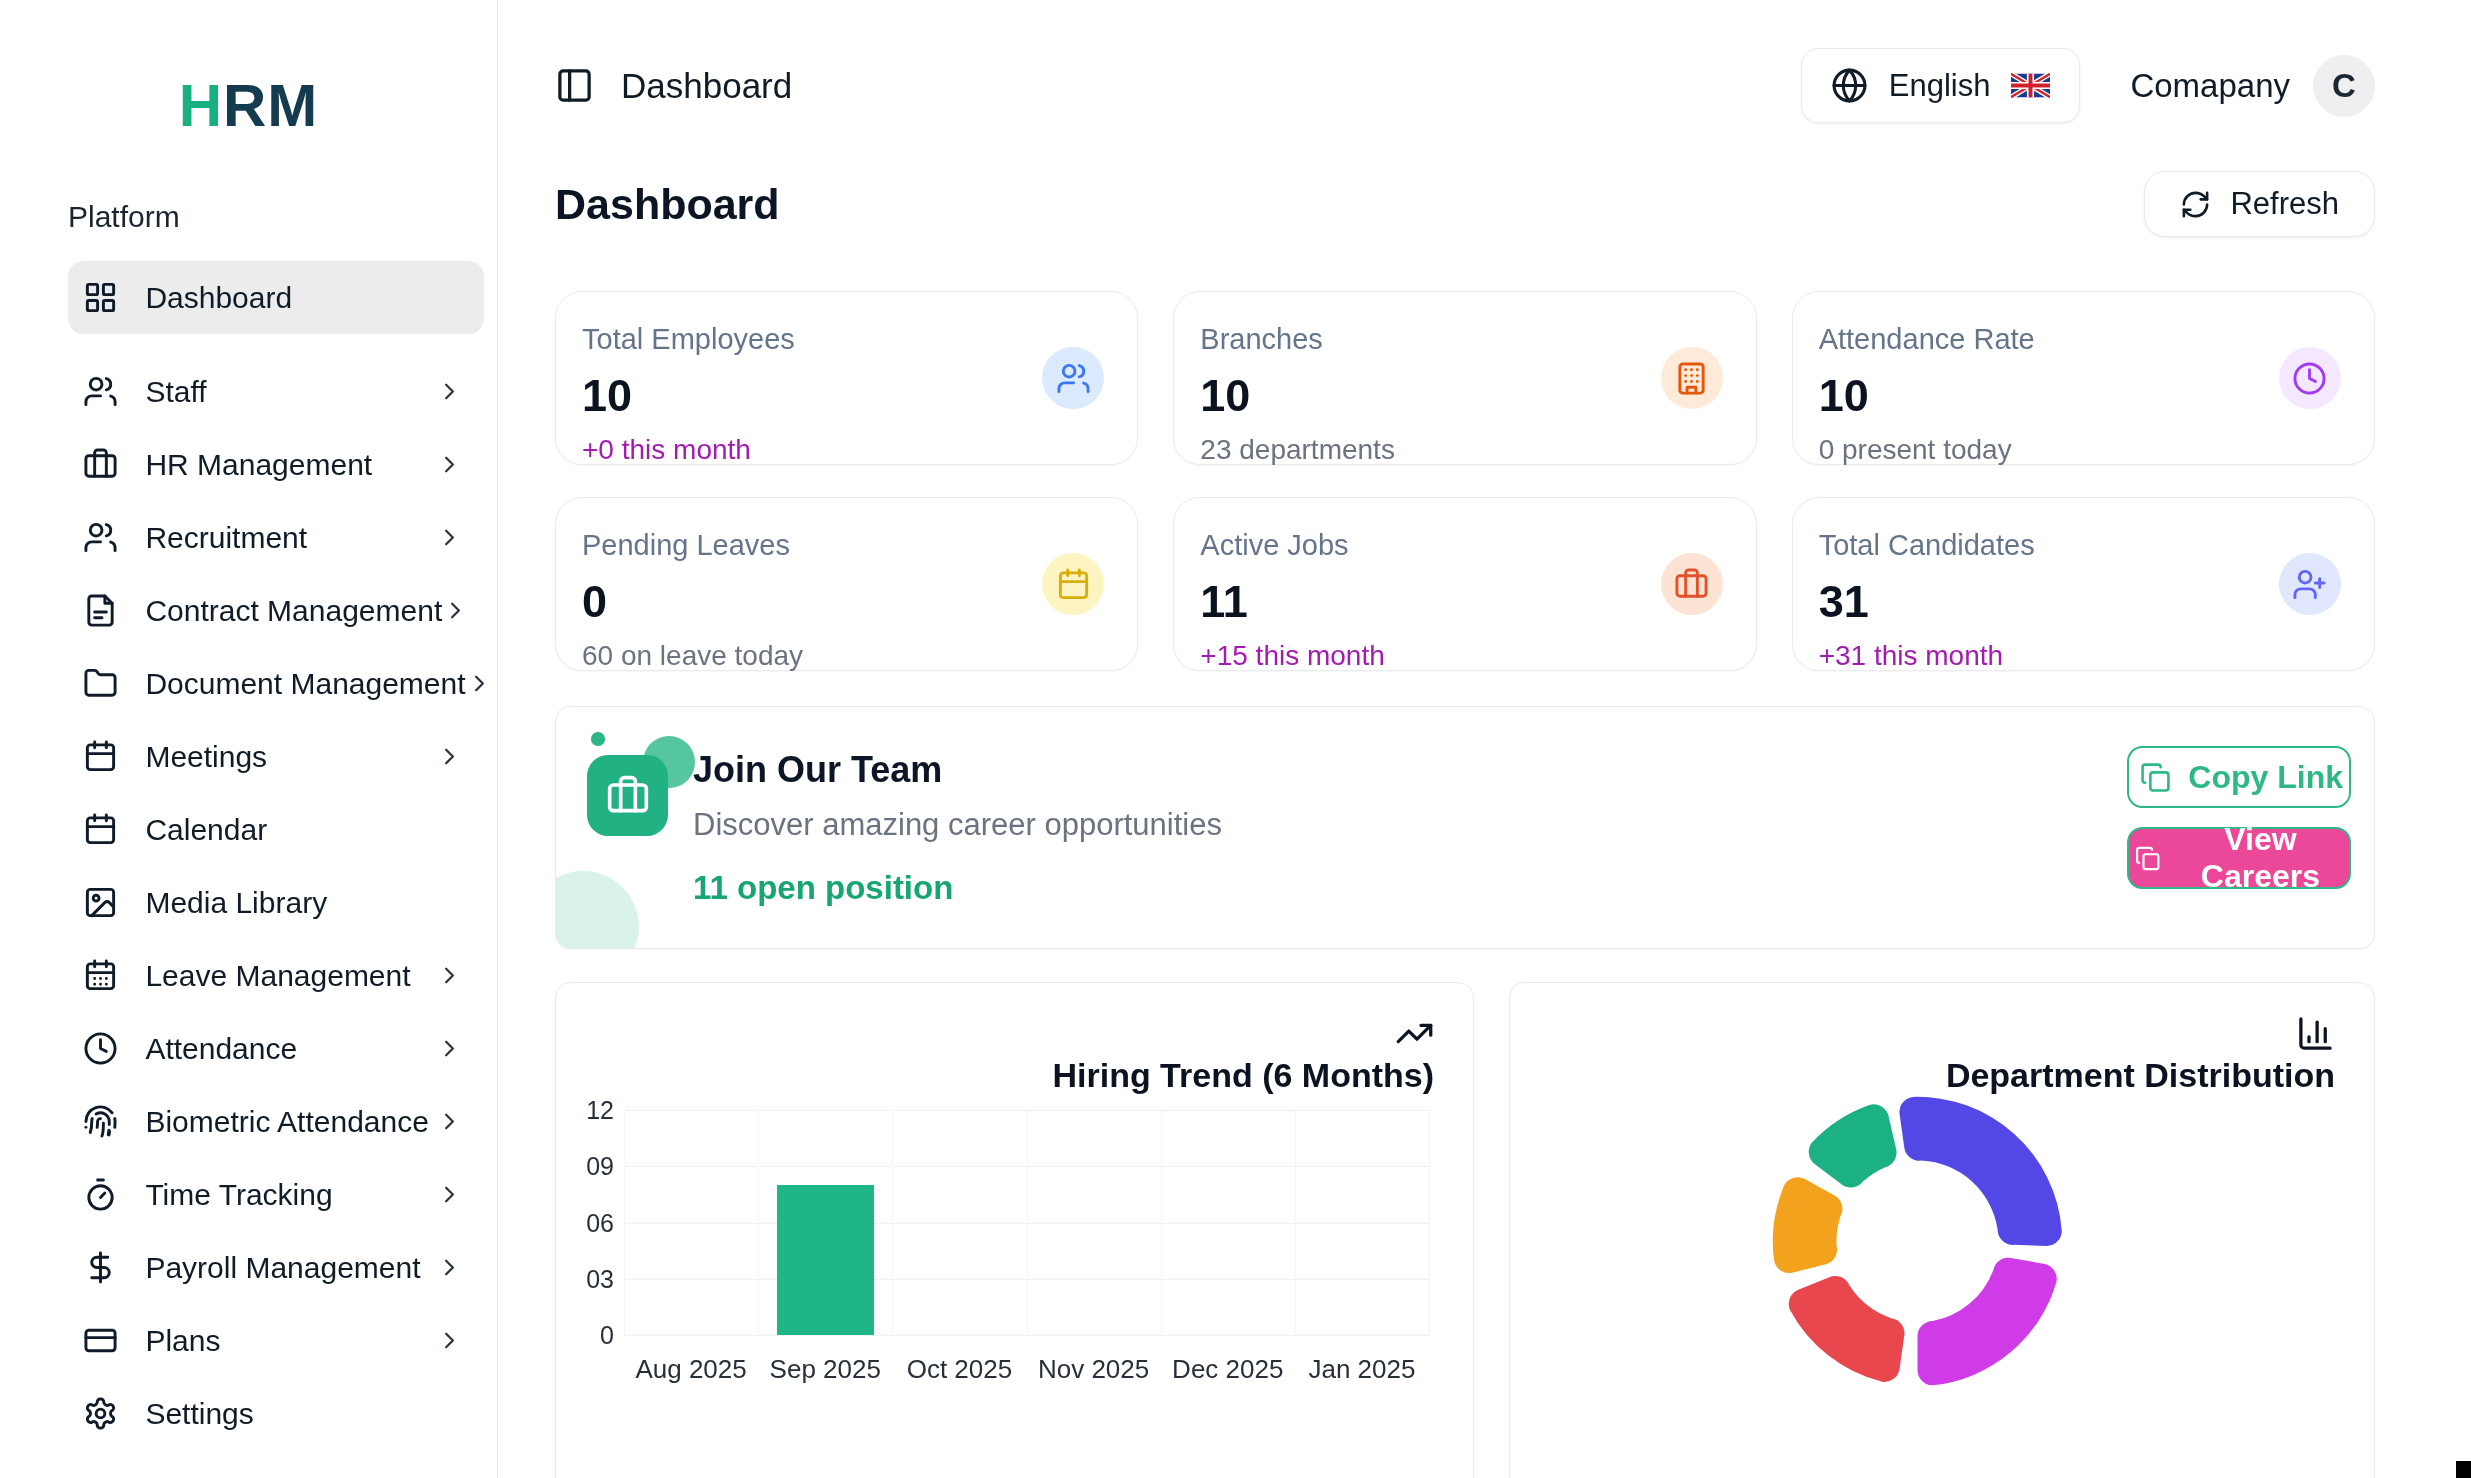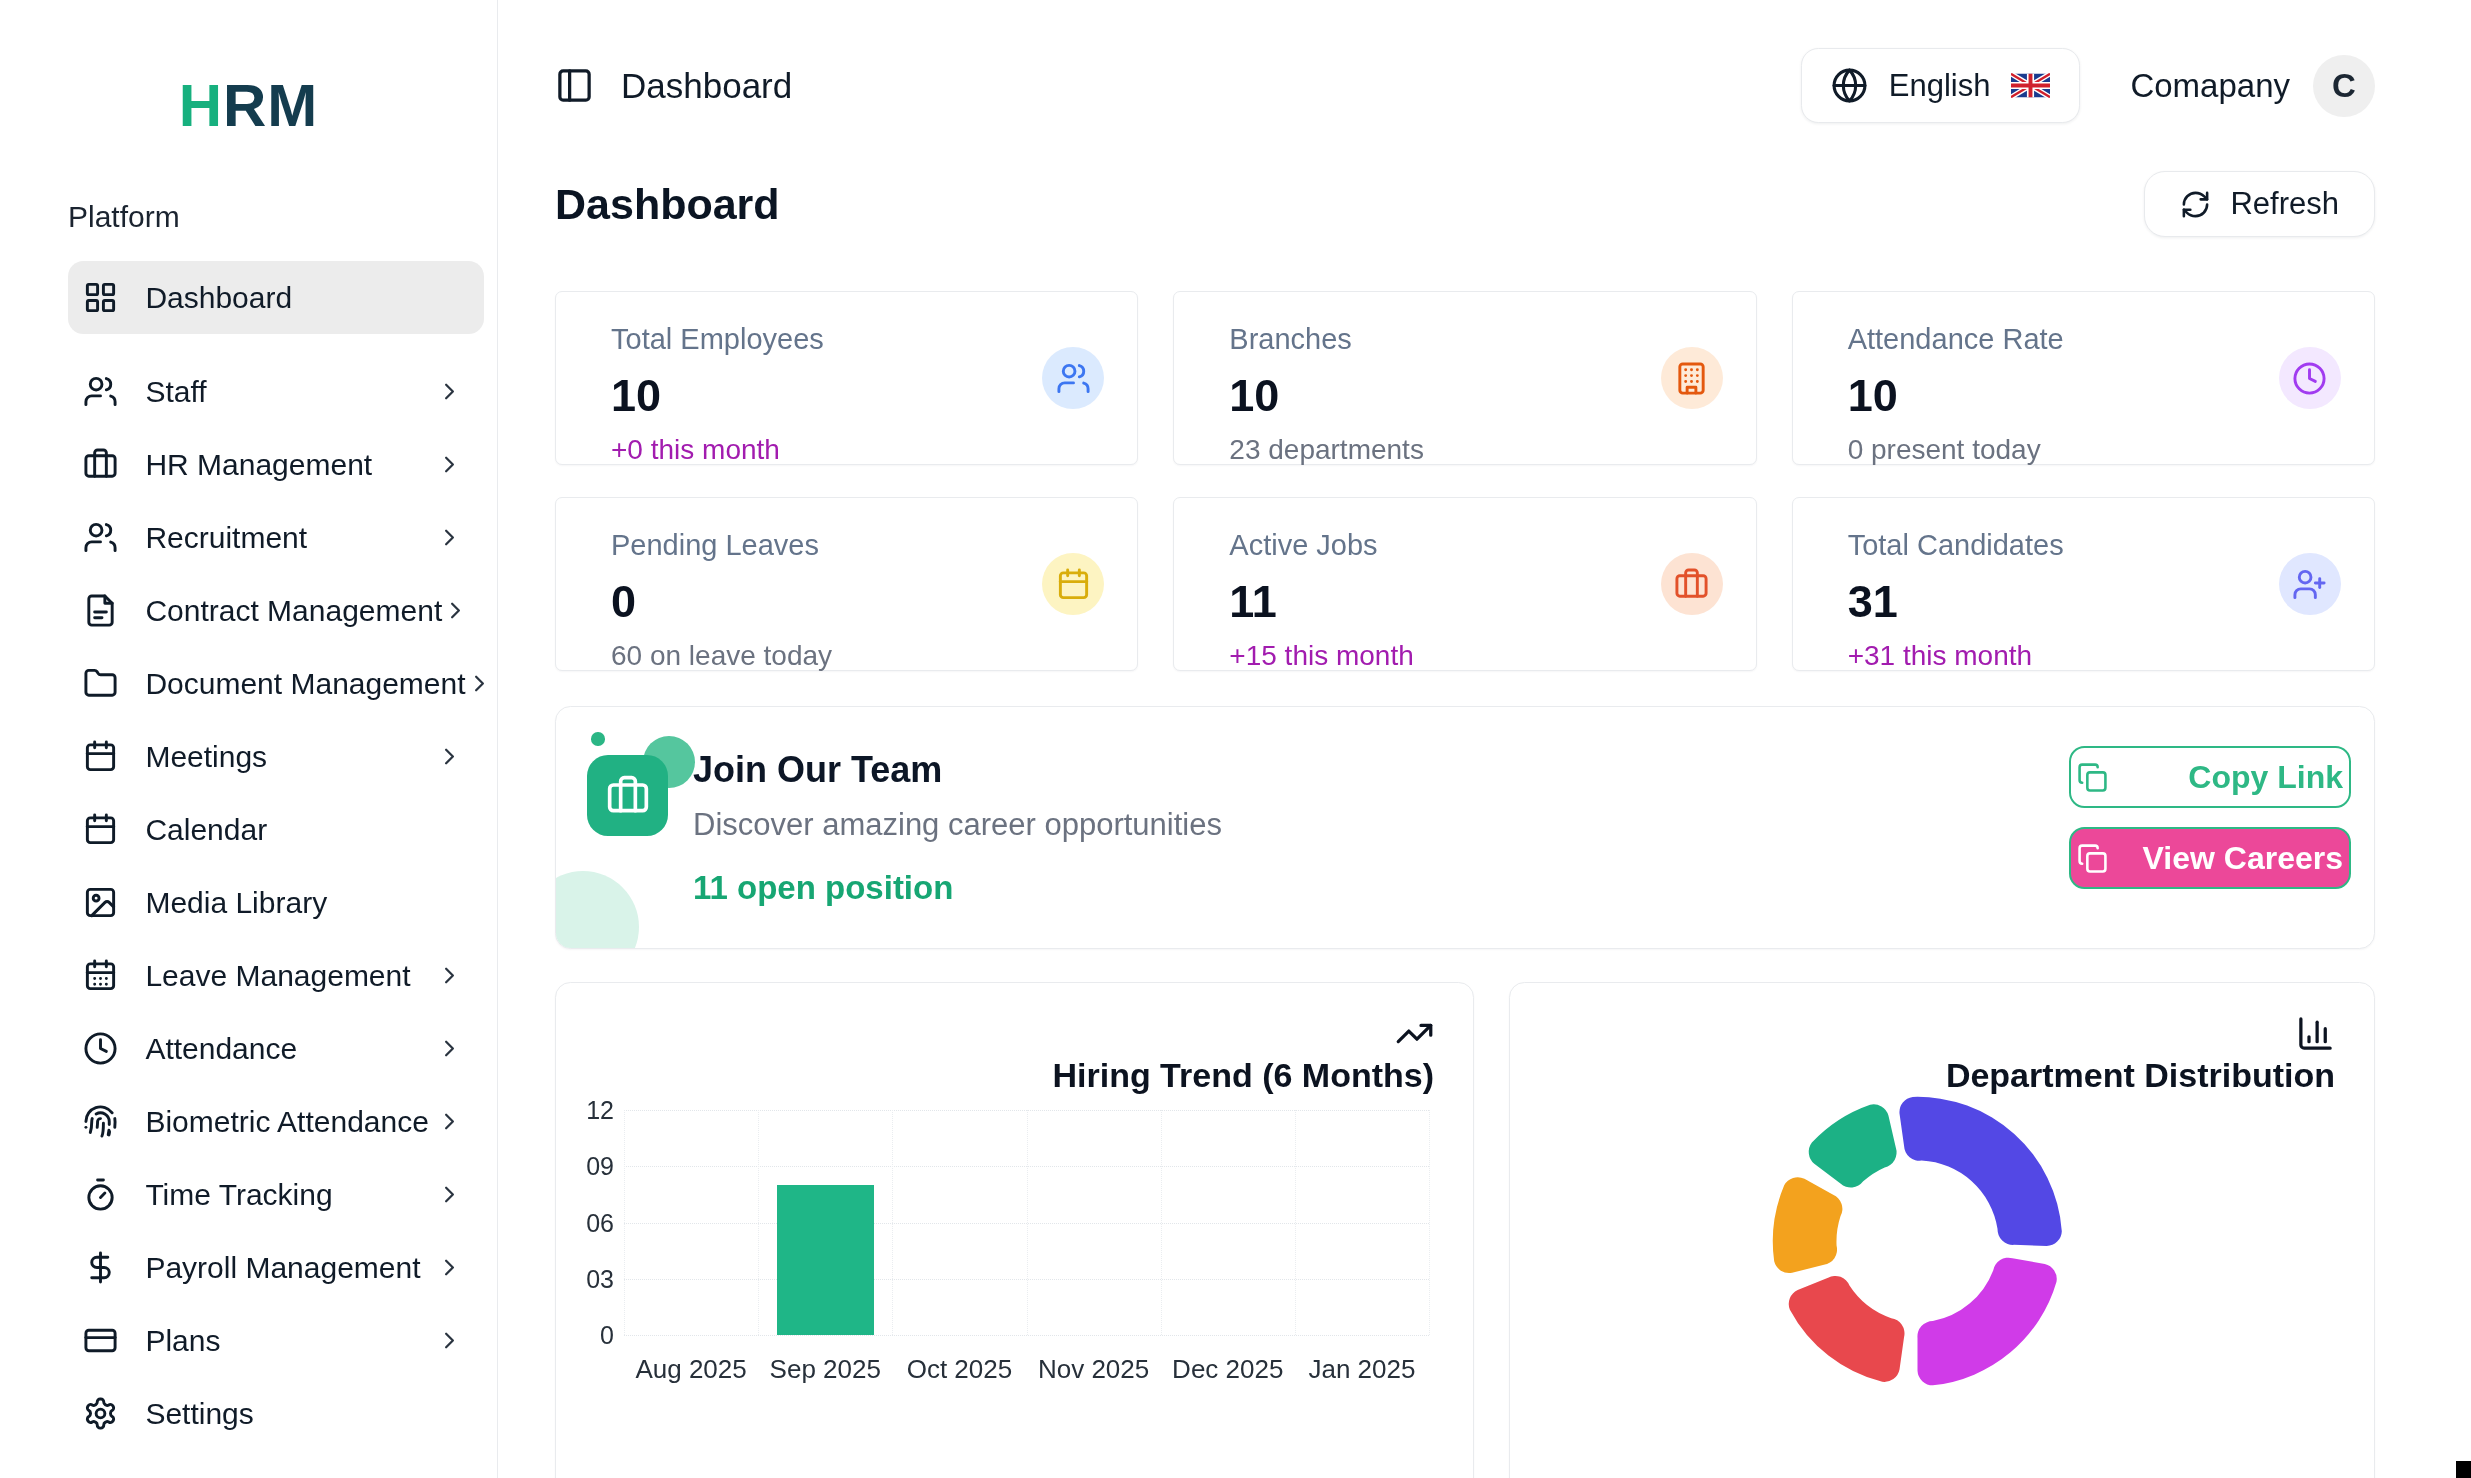--- a/index.html
+++ b/index.html
@@ -41,22 +41,22 @@
   .company .co-avatar{width:62px;height:62px;border-radius:50%;background:#efefef;display:flex;align-items:center;justify-content:center;font-size:33px;font-weight:600;color:#1c2733;}
 
   .pagehead{display:flex;align-items:center;justify-content:space-between;margin-top:48px;}
   .pagehead .ph-title{font-size:43px;font-weight:700;color:#0b1523;}
   .refresh-btn{display:flex;align-items:center;gap:19.3px;height:66px;padding:0 35px;background:#fff;
     border:1.9px solid #e8eaed;border-radius:21px;box-shadow:0 1px 2.9px rgba(16,24,40,.07);font-size:31px;color:#101b28;cursor:pointer;}
   .refresh-btn .rb-icon{width:31px;height:31px;}
 
   
   .stats-grid{margin-top:54px;display:grid;grid-template-columns:repeat(3,1fr);gap:32px 35px;}
-  .stat-card{position:relative;height:174px;border:1.9px solid #e9ebee;border-radius:7px;background:#fff;
-    padding:31px 55px;box-sizing:border-box;box-shadow:0 1px 1.9px rgba(16,24,40,.04);}
+  .stat-card{position:relative;height:174px;border:1.9px solid #e9ebee;border-radius:27px;background:#fff;
+    padding:31px 26px;box-sizing:border-box;box-shadow:0 1px 1.9px rgba(16,24,40,.04);}
   .sc-label{font-size:29px;color:#64748b;}
   .sc-value{font-size:45px;font-weight:700;color:#0b1220;margin-top:13.5px;}
   .sc-sub{font-size:28px;margin-top:12.6px;}
   .sc-sub.positive{color:#a21caf;}
   .sc-sub.muted{color:#6b7280;}
   .sc-chip{position:absolute;right:33px;top:50%;transform:translateY(-50%);width:62px;height:62px;border-radius:50%;
     display:flex;align-items:center;justify-content:center;}
   .sc-chip svg{width:35px;height:35px;}
 
   
@@ -64,22 +64,22 @@
     overflow:hidden;box-shadow:0 1px 1.9px rgba(16,24,40,.04);}
   .bn-dot{position:absolute;left:35px;top:25px;width:13.5px;height:13.5px;border-radius:50%;background:#2bb685;}
   .bn-circle{position:absolute;left:87px;top:29px;width:52px;height:52px;border-radius:50%;background:#55c69e;}
   .bn-blob{position:absolute;left:-29px;bottom:-35px;width:112px;height:112px;border-radius:50%;background:#d9f3e9;}
   .bn-icon{position:absolute;left:31px;top:48px;width:81px;height:81px;border-radius:21px;background:#21b183;
     display:flex;align-items:center;justify-content:center;}
   .bn-icon svg{width:44px;height:44px;color:#fff;}
   .bn-title{position:absolute;left:137px;top:42px;font-size:36px;font-weight:700;color:#0c1626;}
   .bn-sub{position:absolute;left:137px;top:100px;font-size:31px;color:#6b7280;}
   .bn-open{position:absolute;left:137px;top:162px;font-size:33px;font-weight:700;color:#17a673;}
-  .bn-btn{position:absolute;right:23px;width:282px;height:62px;border-radius:15.4px;display:flex;align-items:center;
-    justify-content:space-between;gap:17.4px;font-size:32px;font-weight:600;box-sizing:border-box;cursor:pointer;}
+  .bn-btn{position:absolute;right:23px;width:224px;height:62px;border-radius:15.4px;display:flex;align-items:center;
+    justify-content:flex-end;gap:17.4px;font-size:32px;font-weight:600;box-sizing:border-box;cursor:pointer;}
   .bn-btn svg{width:31px;height:31px;}
   .bn-copy{top:39px;background:#fff;border:2.4px solid #2eb885;color:#2eb885;}
   .bn-view{top:120px;background:#ec4899;border:2.4px solid #2eb885;color:#fff;}
 
   
   .charts-row{margin-top:33px;display:grid;grid-template-columns:919px 1fr;gap:35px;}
   .chart-card{position:relative;height:541px;border:1.9px solid #e9ebee;border-radius:15.4px;background:#fff;
     padding:31px 39px;box-sizing:border-box;box-shadow:0 1px 1.9px rgba(16,24,40,.04);}
   .cc-head{display:flex;align-items:flex-end;gap:3px;flex-direction:column;}
   .cc-head svg{width:39px;height:39px;color:#0c1320;}

